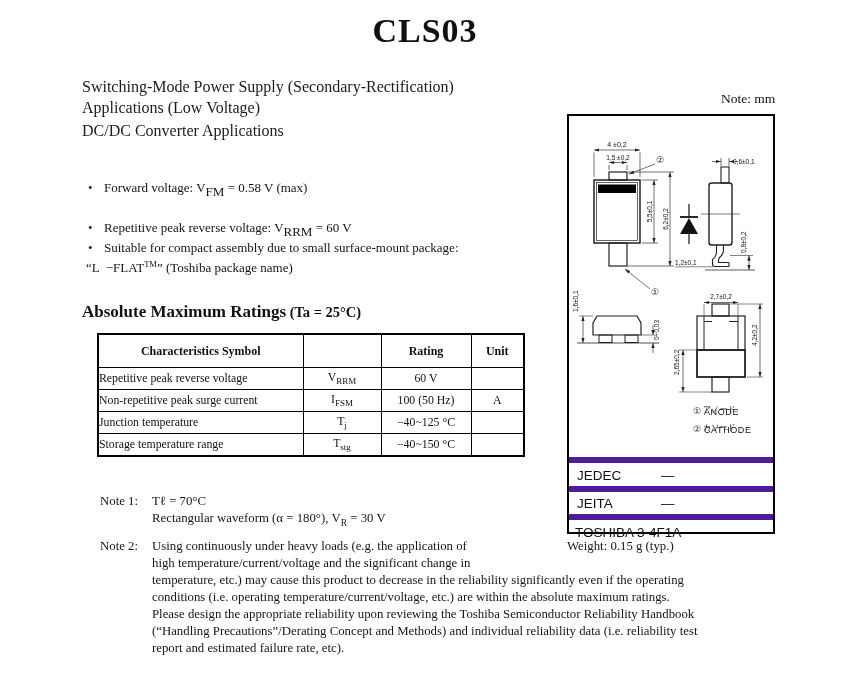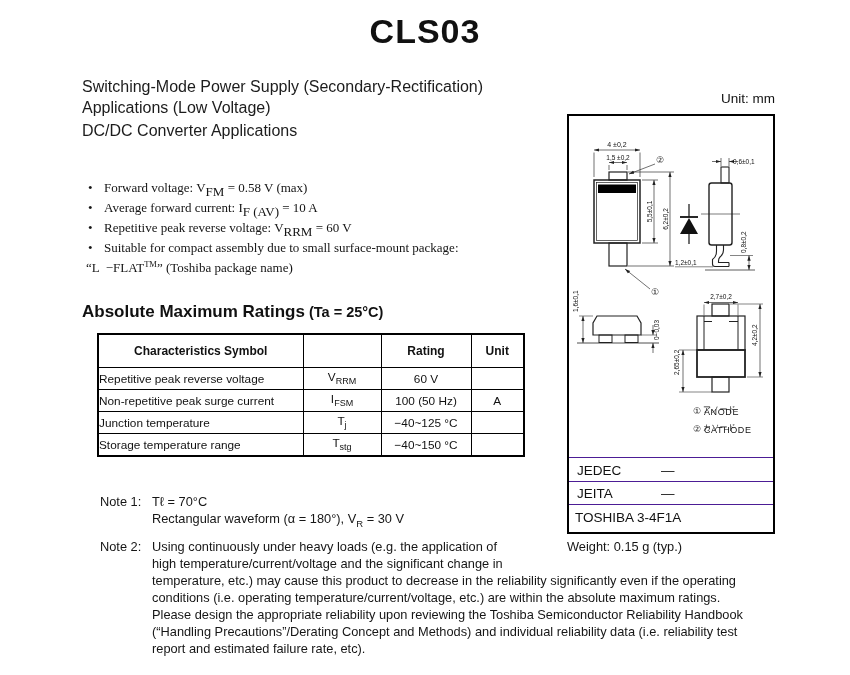--- a/index.html
+++ b/index.html
@@ -1,18 +1,18 @@
 <!DOCTYPE html>
 <html><head>
 <meta charset="utf-8">
 <style>
   html,body{margin:0;padding:0;background:#fff;}
   .page{position:relative;width:850px;height:675px;background:#ffffff;overflow:hidden;
         font-family:"Liberation Sans",sans-serif;color:#111;}
-  .abs{position:absolute;white-space:pre;}
+  .abs{position:absolute;white-space:pre;font-family:Liberation Serif, serif;}
   .title{left:0;right:0;top:12px;text-align:center;font-size:34px;font-weight:bold;letter-spacing:1px;}
   .sub{font-size:16px;color:#1c1c1c;}
   .unitmm{font-size:13.5px;}
   .feat{font-family:"Liberation Serif",serif;font-size:13px;color:#141414;}
   .feat .blt{display:inline-block;width:16px;}
   .feat sub{font-size:13px;}
   .feat sup{font-size:8.5px;}
   .amr-h{font-size:17px;font-weight:bold;}
   .amr-c{font-size:14.5px;font-weight:bold;}
   table.ratings{border-collapse:collapse;table-layout:fixed;border:2px solid #000;}
@@ -20,44 +20,43 @@
   table.ratings .head td{height:32px;text-align:center;font-weight:bold;font-size:12px;}
   table.ratings .row td{height:21px;}
   td.cc{text-align:left;padding-left:6px;}
   td.sy{text-align:center;font-size:12.5px;}
   td.sy sub{font-size:9px;}
   td.rt,td.un{text-align:center;}
   .note{font-size:12.8px;color:#161616;}
   .note sub{font-size:9.5px;}
   .dbox{position:absolute;left:567px;top:114px;width:208px;height:420px;border:2px solid #000;box-sizing:border-box;}
   .dbox svg{display:block;}
-  .refrow{position:relative;border-top:1px solid #4c1d95;font-size:13.5px;}
+  .refrow{position:relative;border-top:6px solid #4c1d95;font-size:13.5px;}
   .refrow .lab{position:absolute;left:8px;top:50%;transform:translateY(-50%);}
   .refrow .val{position:absolute;left:92px;top:50%;transform:translateY(-50%);}
   .dim{font-size:7px;fill:#111;font-family:"Liberation Sans",sans-serif;}
   .dimr{font-size:6.5px;fill:#111;font-family:"Liberation Sans",sans-serif;}
   .pint{font-size:9px;fill:#111;letter-spacing:.6px;font-family:"Liberation Sans",sans-serif;}
   .pinj{font-size:8px;fill:#111;font-family:"Liberation Sans",sans-serif;}
   .co{font-size:9px;fill:#111;font-family:"Liberation Sans",sans-serif;}
 </style>
 </head>
 <body>
 
 <div class="page">
 
   <div class="abs title">CLS03</div>
 
   <div class="abs sub" style="left:82px;top:78px;">Switching-Mode Power Supply (Secondary-Rectification)</div>
   <div class="abs sub" style="left:82px;top:99px;">Applications (Low Voltage)</div>
   <div class="abs sub" style="left:82px;top:122px;">DC/DC Converter Applications</div>
 
-  <div class="abs unitmm" style="left:721px;top:91px;">Unit: mm</div>
+  <div class="abs unitmm" style="left:721px;top:91px;">Note: mm</div>
 
   <div class="abs feat" style="left:88px;top:180px;"><span class="blt">•</span><span>Forward voltage: V</span><sub>FM</sub><span> = 0.58 V (max)</span></div>
-  <div class="abs feat" style="left:88px;top:200px;"><span class="blt">•</span><span>Average forward current: I</span><sub>F (AV)</sub><span> = 10 A</span></div>
   <div class="abs feat" style="left:88px;top:220px;"><span class="blt">•</span><span>Repetitive peak reverse voltage: V</span><sub>RRM</sub><span> = 60 V</span></div>
   <div class="abs feat" style="left:88px;top:240px;"><span class="blt">•</span><span>Suitable for compact assembly due to small surface-mount package:</span><sub></sub><span></span></div>
   <div class="abs feat" style="left:86px;top:259px;"><span>“L  −FLAT</span><sup>TM</sup><span>” (Toshiba package name)</span></div>
 
   <div class="abs" style="left:82px;top:302px;"><span class="amr-h">Absolute Maximum Ratings</span><span class="amr-c"> (Ta = 25°C)</span></div>
 
   <table class="ratings abs" style="left:97px;top:333px;width:426px;">
     <colgroup><col style="width:205px"><col style="width:78px"><col style="width:90px"><col style="width:53px"></colgroup>
     <tbody><tr class="head">
       <td>Characteristics Symbol</td>

